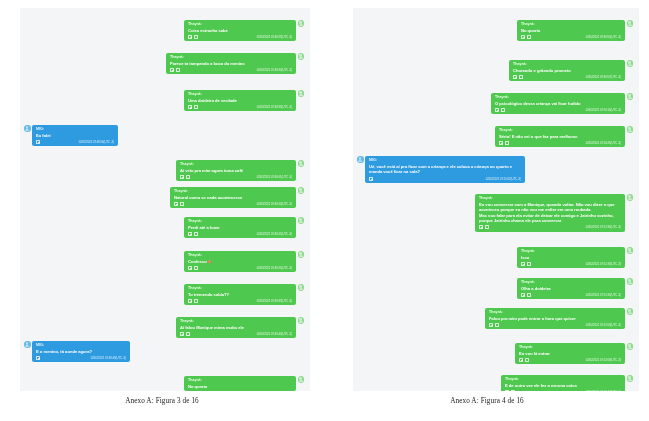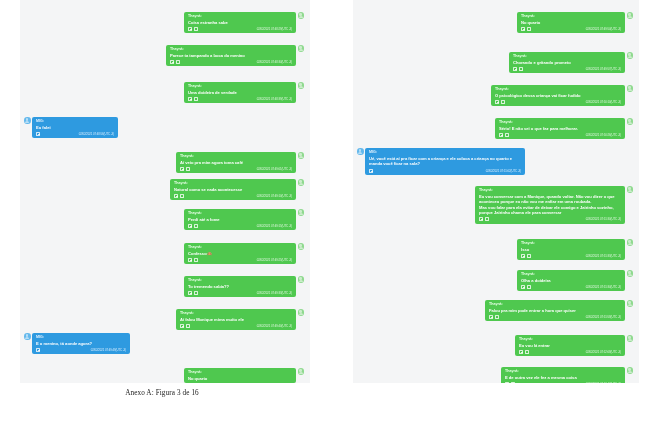--- a/index.html
+++ b/index.html
@@ -4,21 +4,21 @@
 <style>
   * { box-sizing: border-box; margin:0; padding:0; }
   html,body {
     width:649px; height:421px;
     background:#ffffff;
     font-family:"Liberation Sans", sans-serif;
     overflow:hidden;
   }
   .page { position:relative; width:649px; height:421px; background:#fff; }
 
-  .figure { position:absolute; top:0; }
+  .figure { position:absolute; top:8px; }
   .figure.left  { left:0;   width:324px; }
   .figure.right { left:325px; width:324px; }
 
   .chat-panel {
     position:relative;
     background:#f4f5f6;
     height:383px;
     overflow:hidden;
   }
   .figure.left  .chat-panel { margin-left:20px; margin-right:14px; }
@@ -433,15 +433,16 @@
             <div class="meta">
               <span class="ico doc"></span>
               <span class="ico img"></span>
               <span class="spacer"></span>
               <span class="ts">02/02/2021 07:52:47(UTC -3)</span>
             </div>
           </div>
           <div class="avatar"></div>
         </div>
       </div>
+    <div class="caption">Anexo A: Figura 4 de 16</div>
   </div>
 
 </div>
 
 </body></html>

